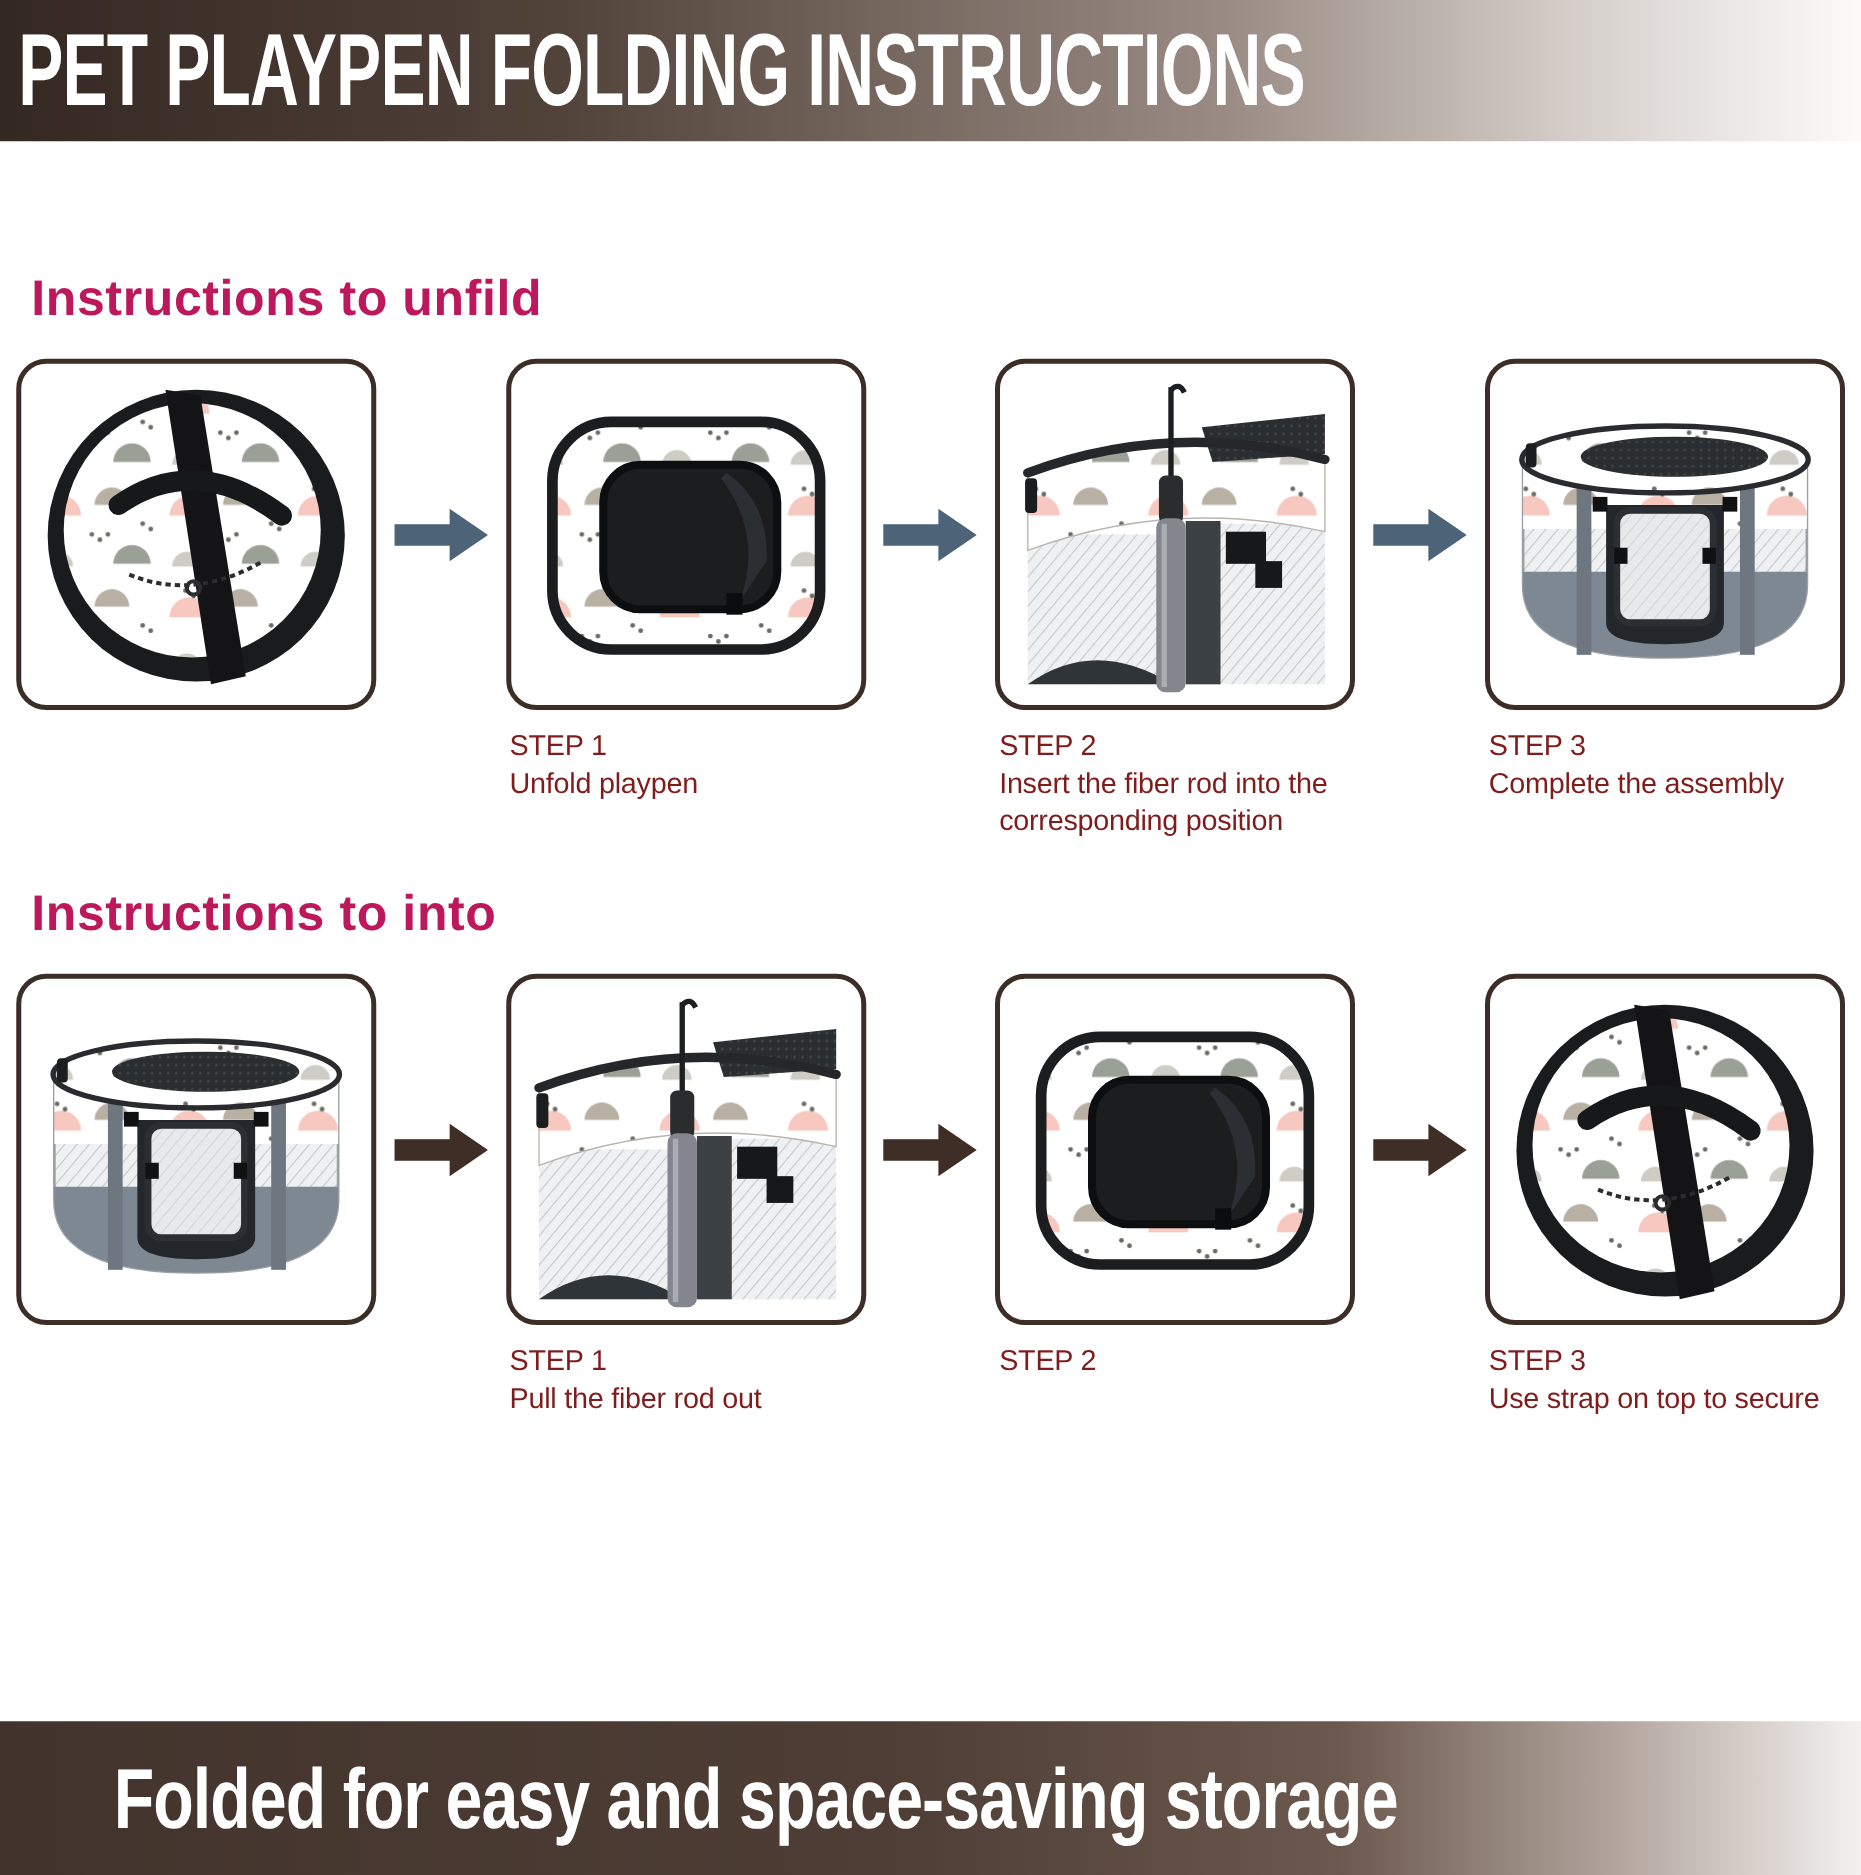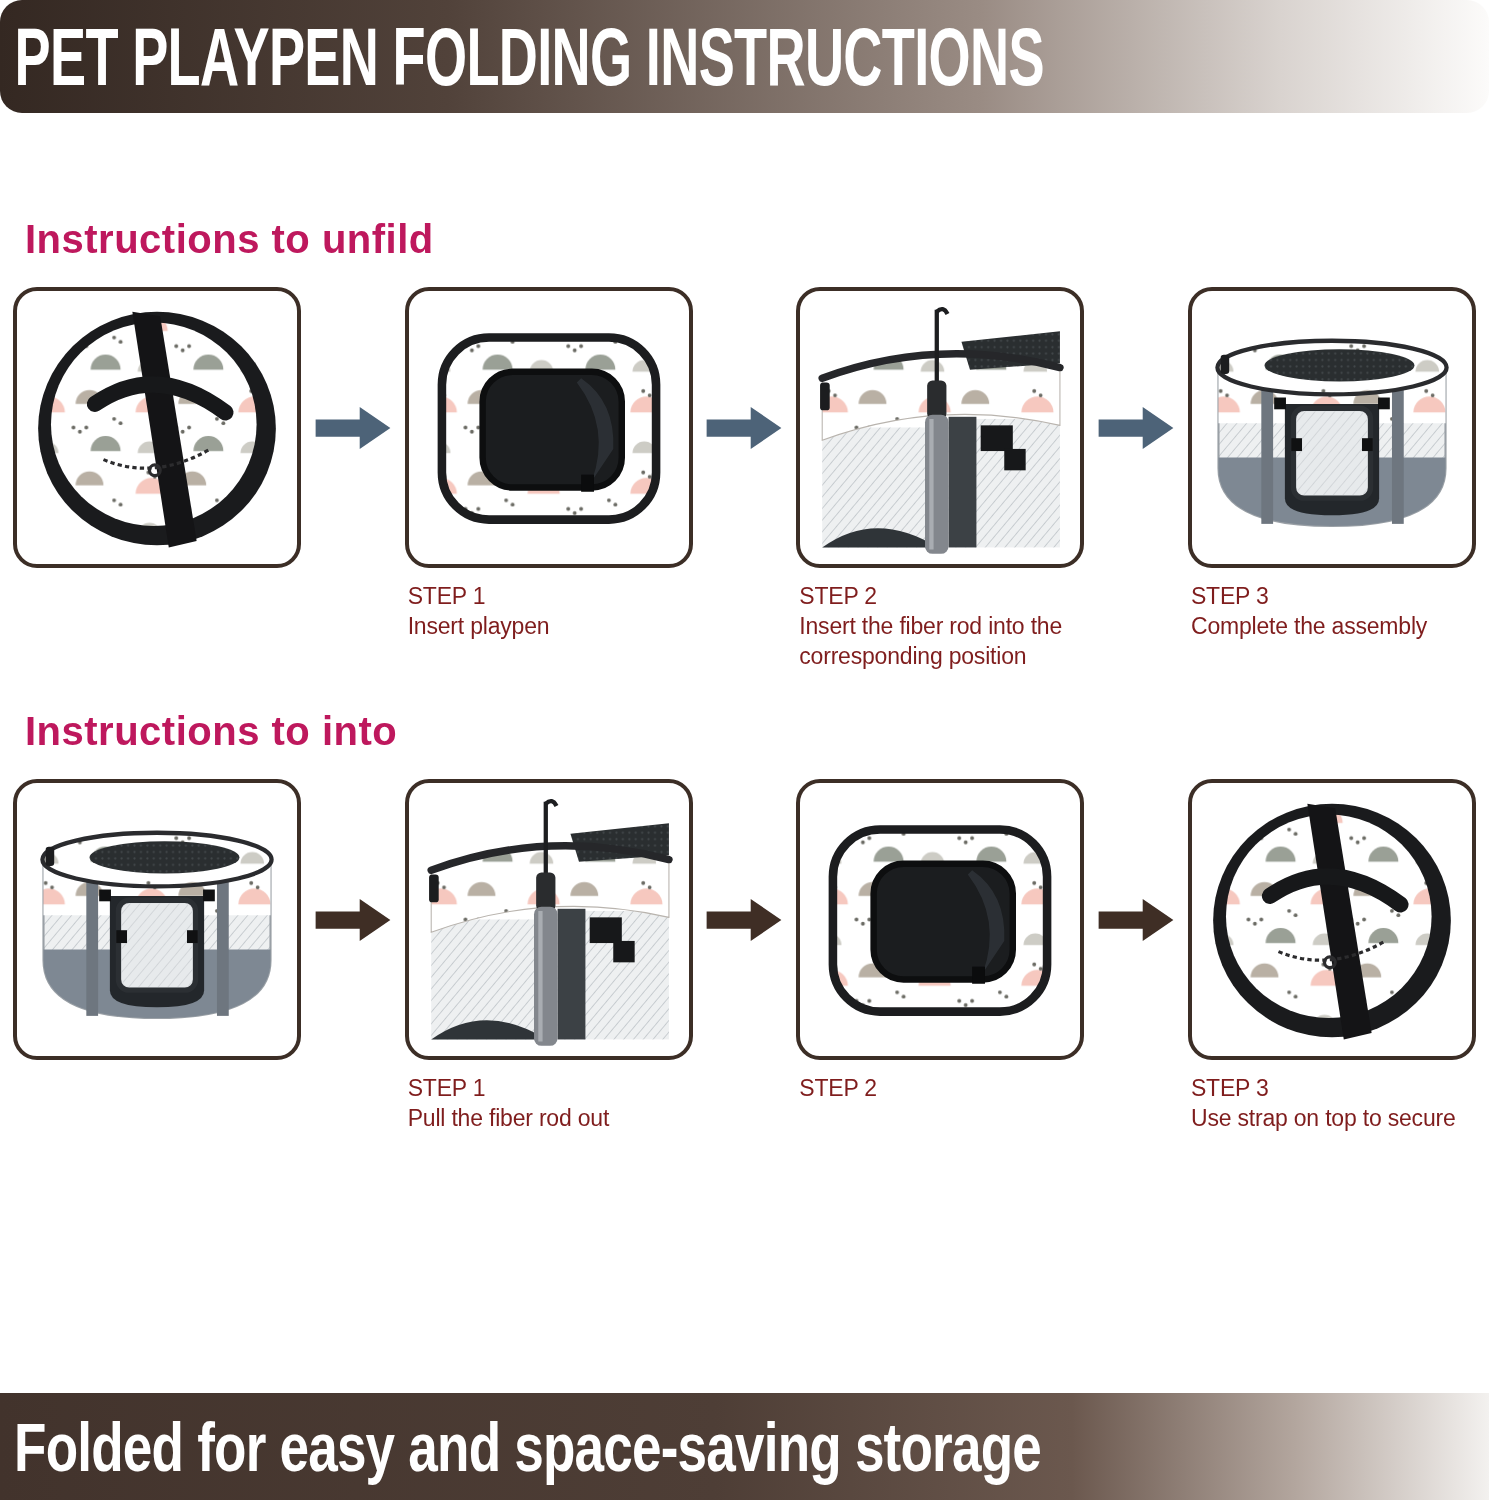--- a/index.html
+++ b/index.html
@@ -4,25 +4,25 @@
 <style>
   html,body { margin:0; padding:0; background:#ffffff; }
   body { width:1489px; font-family:"Liberation Sans", sans-serif; }
   .page { position:relative; width:1489px; height:1500px; overflow:hidden; background:#ffffff; }
 
   
   .banner { display:flex; align-items:center; }
   .top-banner {
     height:113px;
     background:linear-gradient(90deg,#342822 0%,#51423a 30%,#9a8c84 66%,#d9d3cf 86%,#fcfbfa 100%);
-    border-radius:22px;
   }
   .bottom-banner {
-    position:absolute; left:0; right:0; bottom:0; height:107px;
+    position:absolute; left:0; right:0; bottom:0; height:123px;
     background:linear-gradient(90deg,#42332c 0%,#4e3e36 48%,#6b584e 72%,#b3a69e 87%,#f3f1ef 100%);
+    justify-content:center;
   }
   .banner-title {
     color:#ffffff; font-weight:bold; white-space:nowrap;
     transform-origin:left center; letter-spacing:-1px;
   }
   .top-banner .banner-title { font-size:82px; transform:scaleX(0.66); padding-left:22px; }
   .bottom-banner .banner-title { font-size:68px; transform:scaleX(0.78); padding-left:18px; }
 
   
   .section-heading {
@@ -155,21 +155,21 @@
       </svg>
 
       <div class="step">
         <div class="imgbox">
           <svg class="illus" viewBox="0 0 240 240">
               <use href="#sym-flat"></use>
             </svg>
         </div>
         <div class="caption">
           <div class="step-label">STEP 1</div>
-          <div class="step-text">Insert playpen</div>
+          <div class="step-text">Unfold playpen</div>
         </div>
       </div>
 
       <svg class="arrow" viewBox="0 0 78 48">
         <polygon points="0,15 46,15 46,2 78,24 46,46 46,33 0,33" fill="#4d6378"></polygon>
       </svg>
 
       <div class="step">
         <div class="imgbox">
           <svg class="illus" viewBox="0 0 240 240">

